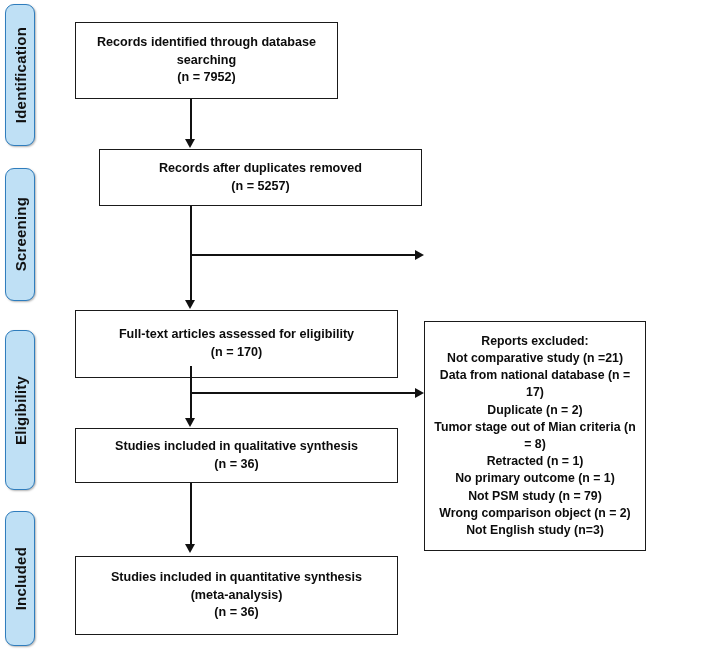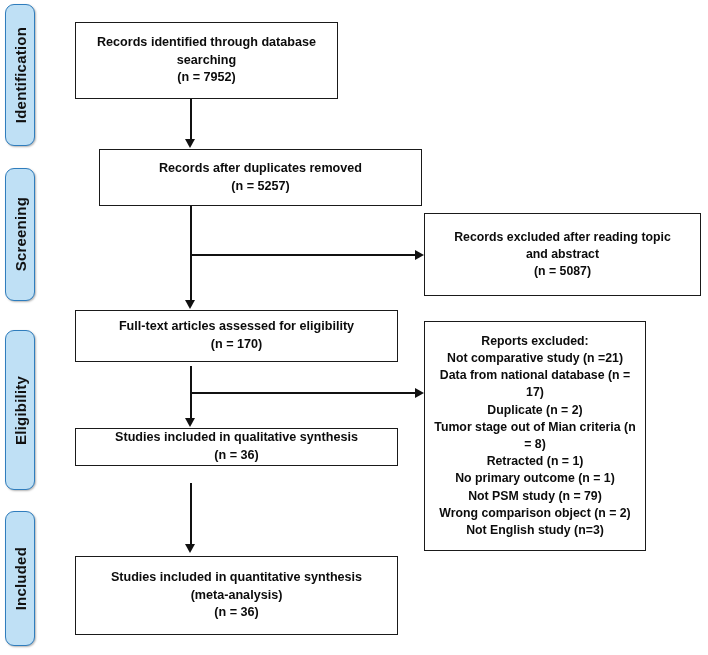--- a/index.html
+++ b/index.html
@@ -126,27 +126,22 @@
     <span class="btext">Records after duplicates removed
 (n = 5257)</span>
   </div>
 
   <div class="vline" style="left:190px; top:206px; height:96px;"></div>
   <div class="arrow-down" style="left:185.2px; top:300px;"></div>
 
   <div class="hline" style="left:190px; top:254px; width:228px;"></div>
   <div class="arrow-right" style="left:415px; top:249.5px;"></div>
 
-  <div class="flow-box excl-box" style="left:424px; top:213px; width:277px; height:83px;">
-    <span class="btext">Records excluded after reading topic
-and abstract
-(n = 5087)</span>
-  </div>
 
-  <div class="flow-box" style="left:75px; top:310px; width:323px; height:52px;">
+  <div class="flow-box" style="left:75px; top:310px; width:323px; height:68px;">
     <span class="btext">Full-text articles assessed for eligibility
 (n = 170)</span>
   </div>
 
   <div class="vline" style="left:190px; top:366px; height:54px;"></div>
   <div class="arrow-down" style="left:185.2px; top:418px;"></div>
 
   <div class="hline" style="left:190px; top:392px; width:228px;"></div>
   <div class="arrow-right" style="left:415px; top:387.5px;"></div>
 
@@ -156,21 +151,21 @@
 Data from national database (n = 17)
 Duplicate (n = 2)
 Tumor stage out of Mian criteria (n = 8)
 Retracted (n = 1)
 No primary outcome (n = 1)
 Not PSM study (n = 79)
 Wrong comparison object (n = 2)
 Not English study (n=3)</span>
   </div>
 
-  <div class="flow-box" style="left:75px; top:428px; width:323px; height:38px;">
+  <div class="flow-box" style="left:75px; top:428px; width:323px; height:55px;">
     <span class="btext">Studies included in qualitative synthesis
 (n = 36)</span>
   </div>
 
   <div class="vline" style="left:190px; top:483px; height:62px;"></div>
   <div class="arrow-down" style="left:185.2px; top:544px;"></div>
 
   <div class="flow-box" style="left:75px; top:556px; width:323px; height:79px;">
     <span class="btext">Studies included in quantitative synthesis
 (meta-analysis)

